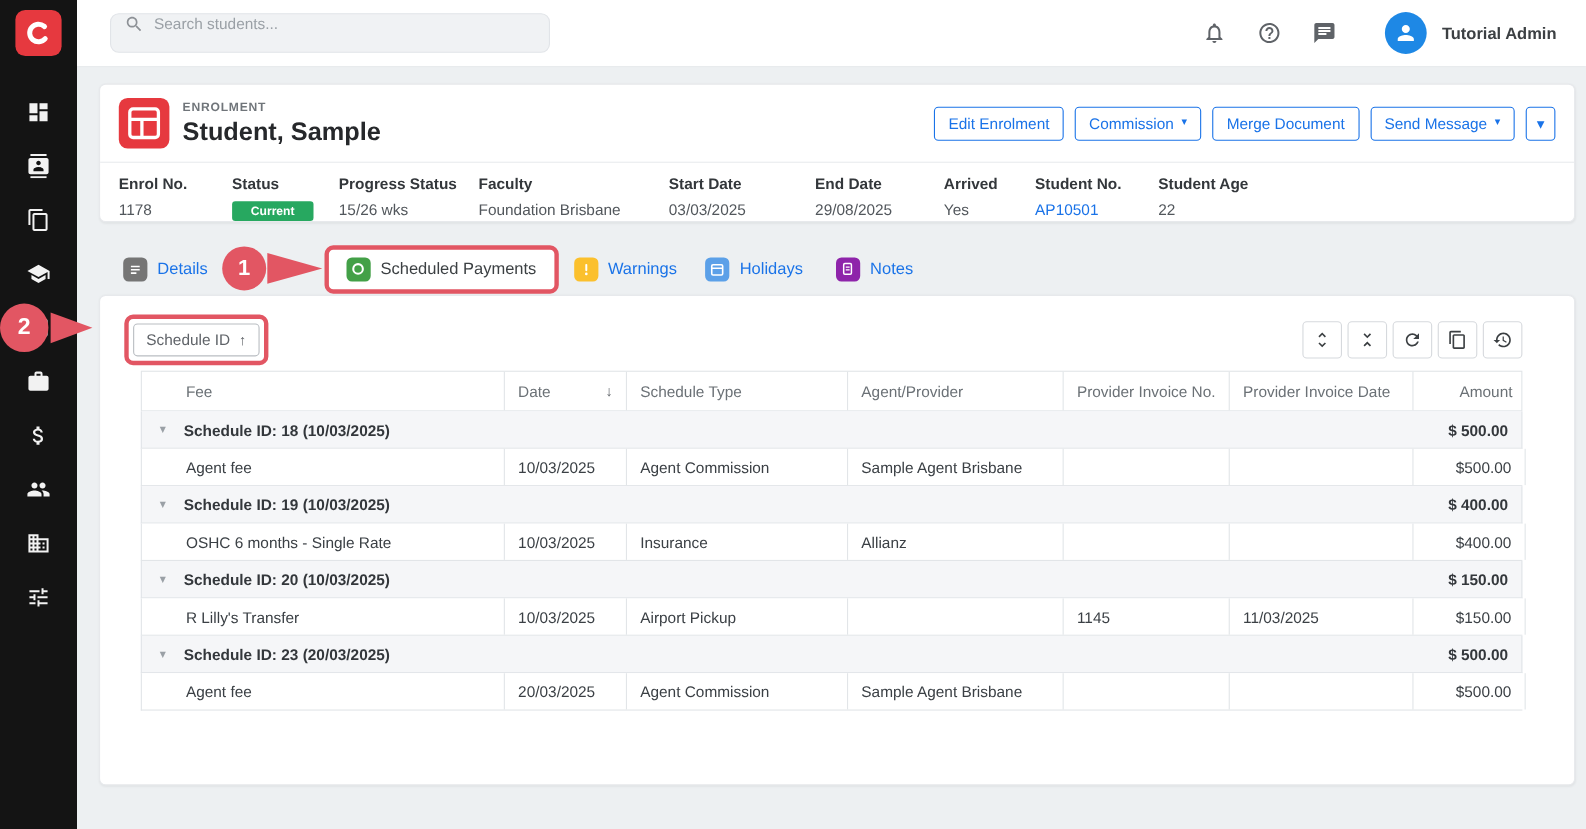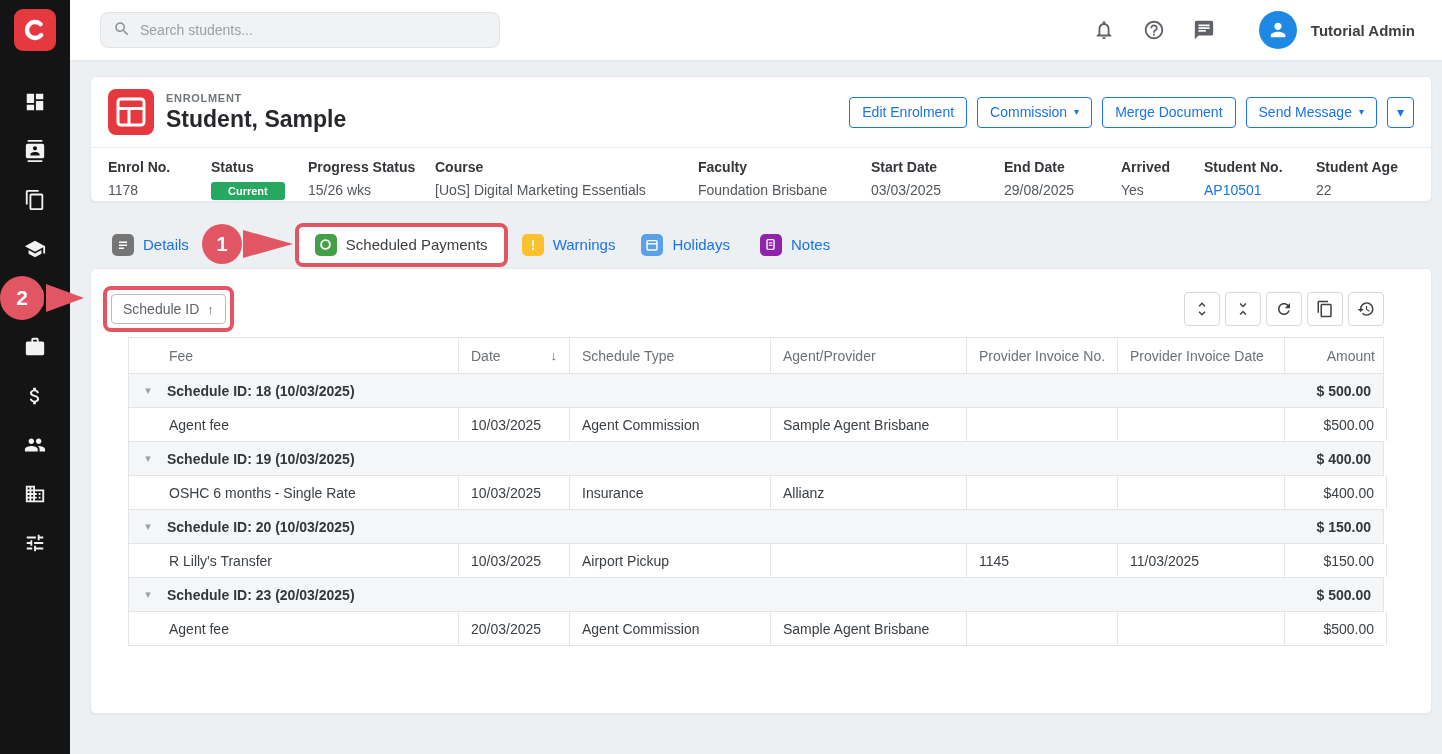--- a/index.html
+++ b/index.html
@@ -12,21 +12,21 @@
 
   
   .sidebar{position:absolute;left:0;top:0;width:70px;height:754px;background:#141414;z-index:5}
   .logo{width:70px;height:60px;display:flex;align-items:center;justify-content:center}
   .logo-sq{width:42px;height:42px;background:var(--brand-red);border-radius:9px;display:flex;align-items:center;justify-content:center}
   .nav{padding-top:30px}
   .nav-item{width:70px;height:24px;display:flex;justify-content:center;align-items:center;margin-bottom:25px;color:#f2f2f2;cursor:pointer}
 
   
   .topbar{position:absolute;left:70px;top:0;width:1372px;height:60px;background:#fff;display:flex;align-items:center;padding:0 27px 0 30px;box-shadow:0 1px 2px rgba(0,0,0,.05)}
-  .search{width:400px;height:36px;background:#f0f2f4;border:1px solid #e1e4e8;border-radius:8px;display:flex;align-items:center;gap:9px;padding:0 12px;color:#8d9196}
+  .search{width:400px;height:36px;background:#f0f2f4;border:1px solid #e1e4e8;border-radius:8px;display:flex;align-items:flex-start;gap:9px;padding:0 12px;color:#8d9196}
   .search input{border:none;background:transparent;outline:none;font:inherit;color:#3b4045;width:100%}
   .search input::placeholder{color:#9aa0a6}
   .top-right{margin-left:auto;display:flex;align-items:center}
   .tbi{color:#5f6368;margin-left:28px;cursor:pointer;display:flex}
   .avatar{width:38px;height:38px;border-radius:50%;background:#1e88e5;color:#fff;display:flex;align-items:center;justify-content:center;margin-left:44px;cursor:pointer}
   .uname{font-weight:bold;color:#3c4043;font-size:15px;margin-left:14px}
 
   
   .card{background:#fff;border:1px solid #e7e9ec;border-radius:6px;box-shadow:0 1px 2px rgba(0,0,0,.05)}
   .header-card{position:absolute;left:90px;top:76px;width:1342px;height:126px}
@@ -51,21 +51,21 @@
   .tab-ic{width:22px;height:22px;border-radius:5px;display:flex;align-items:center;justify-content:center;flex:none}
   .tab.active{color:#3c4043;background:#fff;border:4px solid var(--ann);border-radius:8px;padding:7px 16px}
   .tab:nth-child(1){margin-left:22px}
   .tab:nth-child(2){margin-left:106px}
   .tab:nth-child(3){margin-left:14px}
   .tab:nth-child(4){margin-left:26px}
   .tab:nth-child(5){margin-left:30px}
 
   
   .table-card{position:absolute;left:90px;top:268px;width:1342px;height:446px}
-  .chip-wrap{position:absolute;left:12px;top:17px;border:4px solid var(--ann);border-radius:8px;padding:4px;background:#fff}
+  .chip-wrap{position:absolute;left:22px;top:17px;border:4px solid var(--ann);border-radius:8px;padding:4px;background:#fff}
   .chip{height:30px;border:1px solid #b9bdc2;border-radius:4px;background:#fff;color:#5f6368;display:flex;align-items:center;gap:8px;padding:0 11px;font-size:14px;cursor:pointer;white-space:nowrap}
   .chip .arrow{font-size:13px}
   .toolbar{position:absolute;right:47px;top:23px;display:flex;gap:5px}
   .tbtn{width:36px;height:34px;border:1px solid #d6d9dd;border-radius:4px;background:#fff;display:flex;align-items:center;justify-content:center;color:#3c4043;cursor:pointer}
 
   .grid{margin:68px 47px 0 37px}
   .ghead{display:flex;height:37px;border:1px solid var(--border);color:#6b7176;font-size:14px}
   .hc{display:flex;align-items:center;padding:0 12px;border-right:1px solid var(--border);flex:none;cursor:pointer;overflow:hidden;white-space:nowrap}
   .hc:last-child{border-right:none}
   .hc.first{padding-left:40px}
@@ -245,24 +245,20 @@
         <div class="vl">1178</div>
       </div>
       <div class="if" style="width: 97px;">
         <div class="lb">Status</div>
         <div class="vl"><span class="badge">Current</span></div>
       </div>
       <div class="if" style="width: 127px;">
         <div class="lb">Progress Status</div>
         <div class="vl">15/26 wks</div>
       </div>
-      <div class="if" style="width: 263px;">
-        <div class="lb">Course</div>
-        <div class="vl">[UoS] Digital Marketing Essentials</div>
-      </div>
       <div class="if" style="width: 173px;">
         <div class="lb">Faculty</div>
         <div class="vl">Foundation Brisbane</div>
       </div>
       <div class="if" style="width: 133px;">
         <div class="lb">Start Date</div>
         <div class="vl">03/03/2025</div>
       </div>
       <div class="if" style="width: 117px;">
         <div class="lb">End Date</div>

